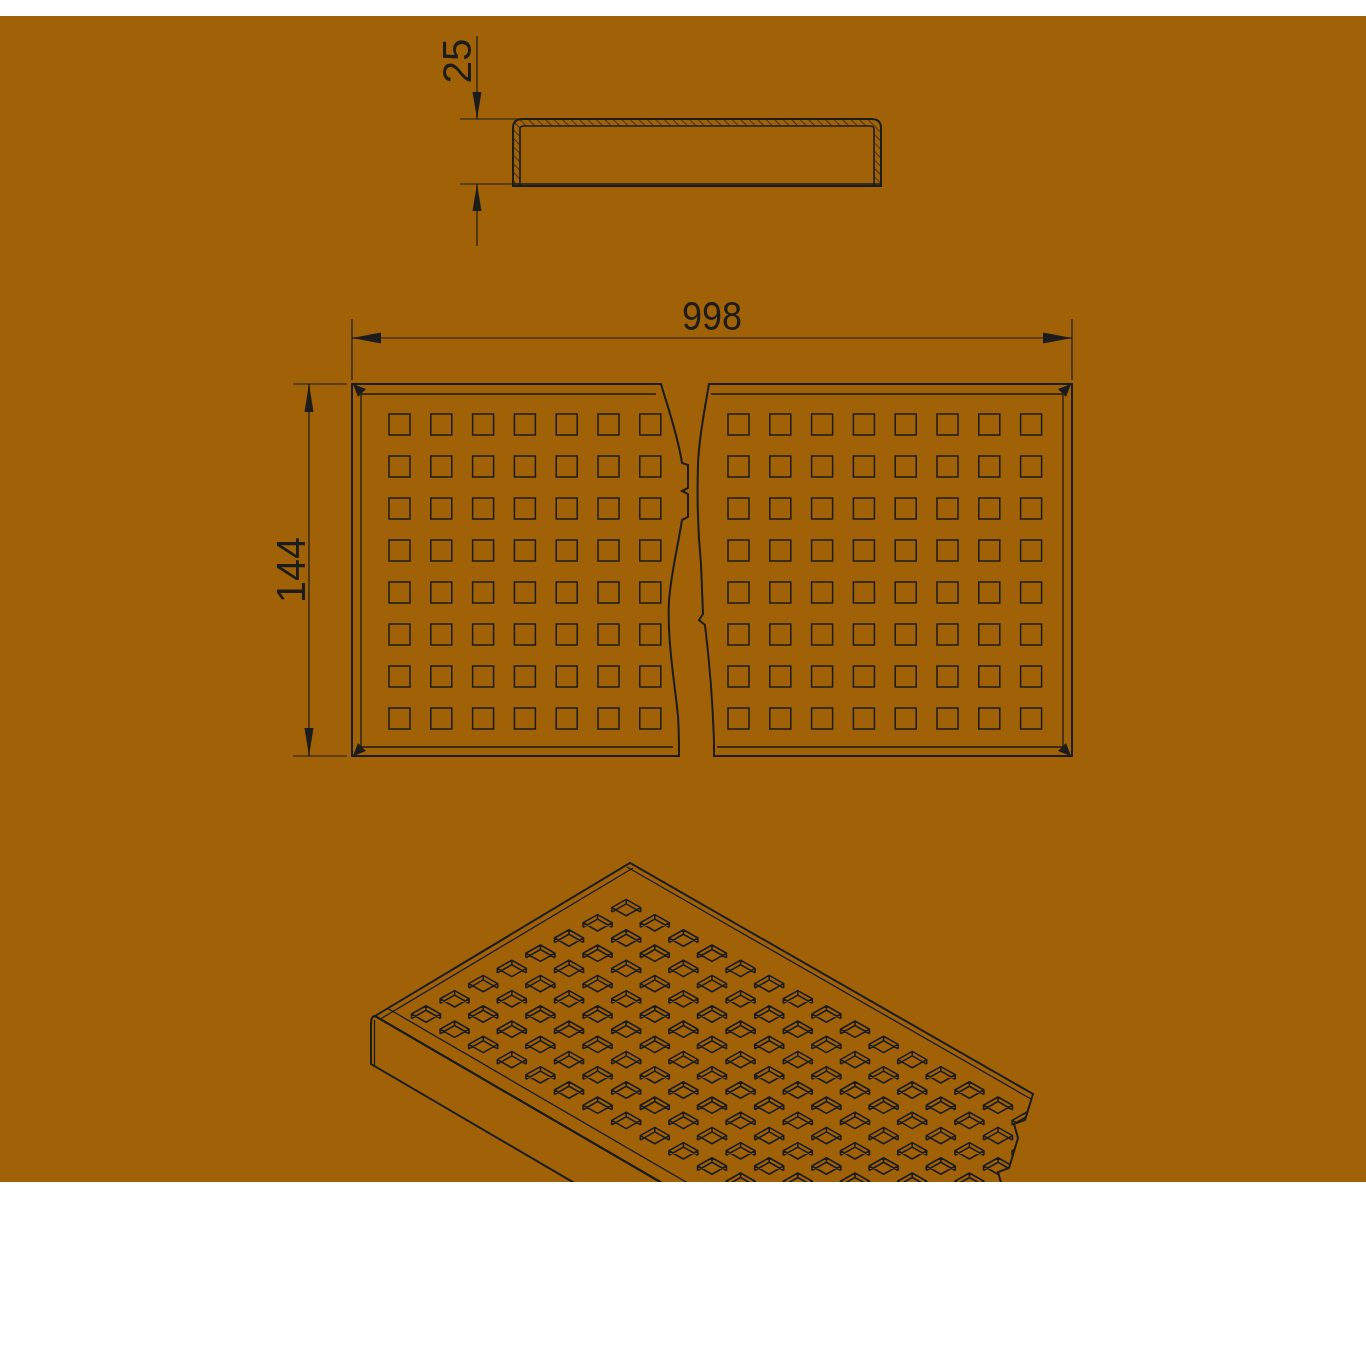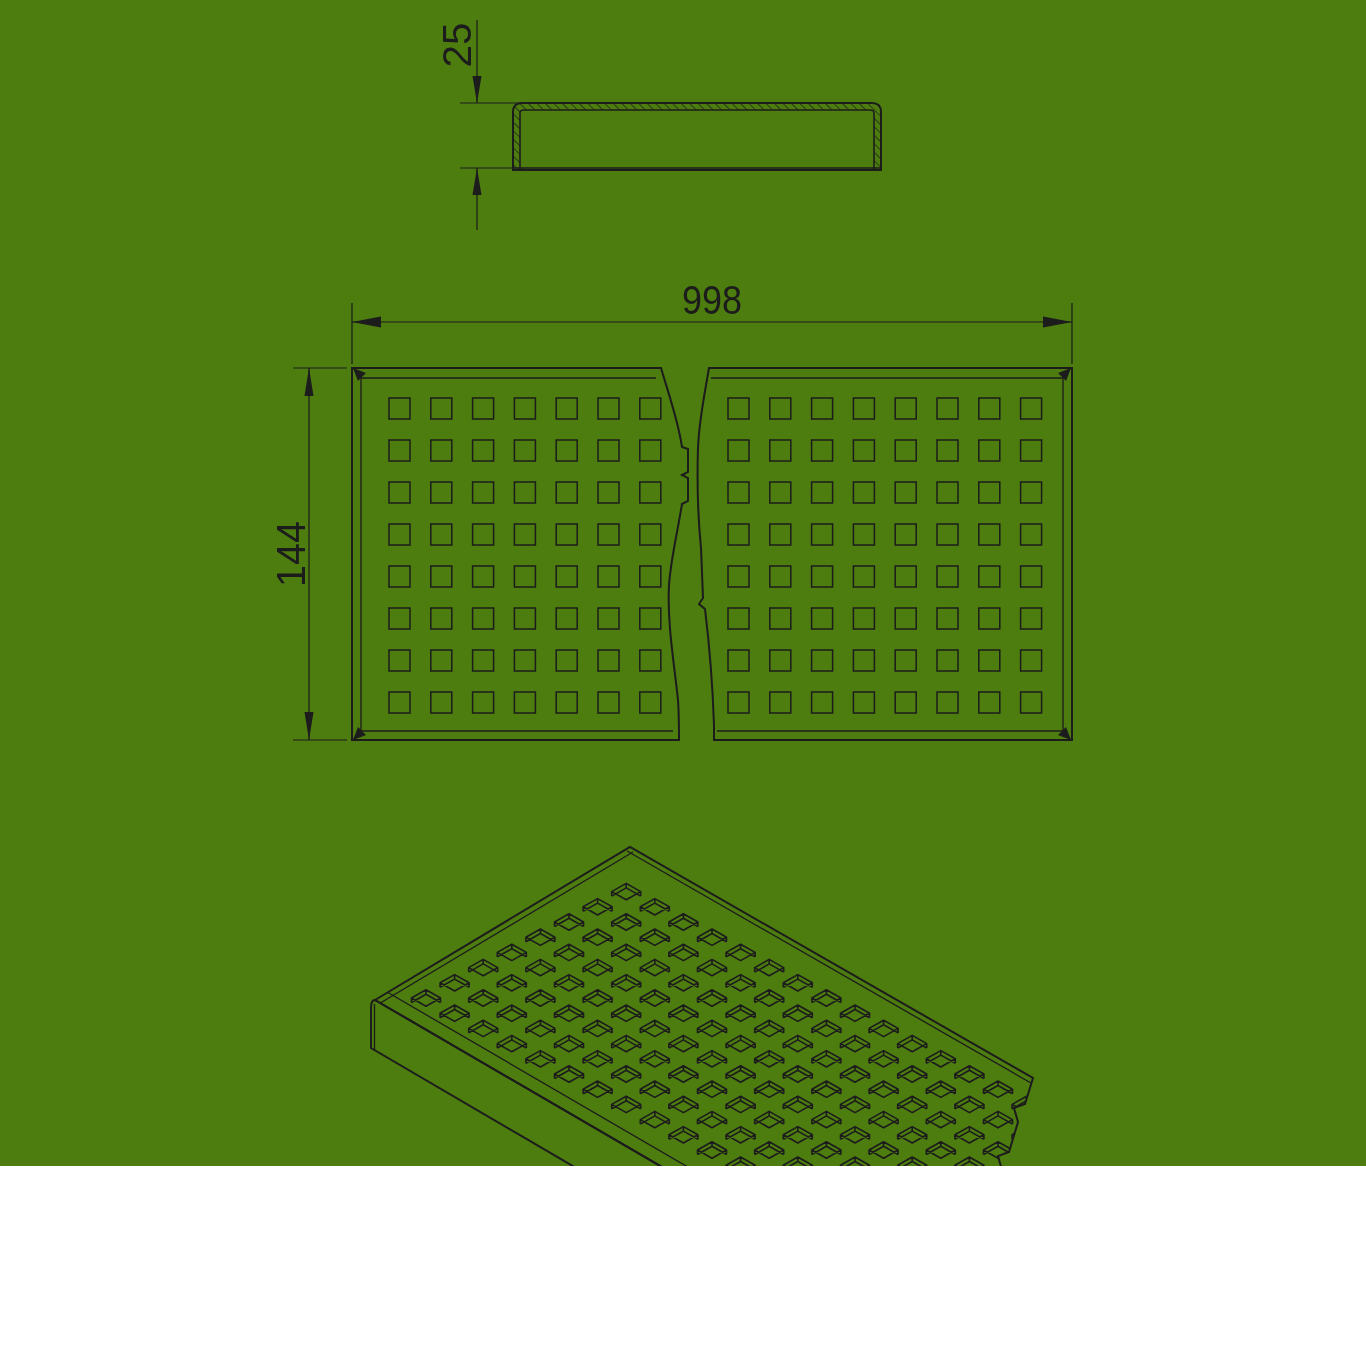--- a/index.html
+++ b/index.html
@@ -4,22 +4,23 @@
 <style>
   html, body {
     margin: 0;
     padding: 0;
     background: #ffffff;
   }
   .canvas {
     position: relative;
     width: 1366px;
     height: 1166px;
-    background: #4d7c0f;
+    background: #a16207;
     font-family: "Liberation Sans", sans-serif;
+    margin-top: 16px;
   }
   svg { display: block; }
   text.dim {
     font-family: "Liberation Sans", sans-serif;
     font-size: 40px;
     fill: #1c1c1c;
   }
 </style>
 </head>
 <body>

